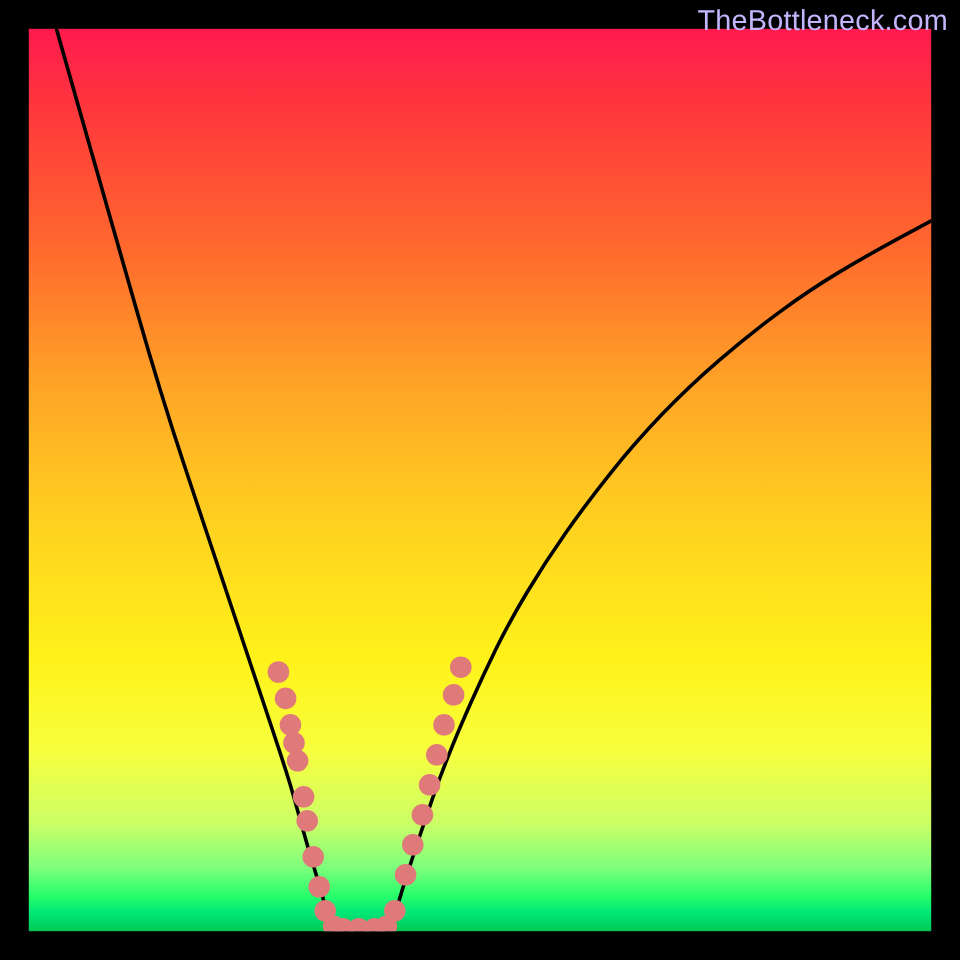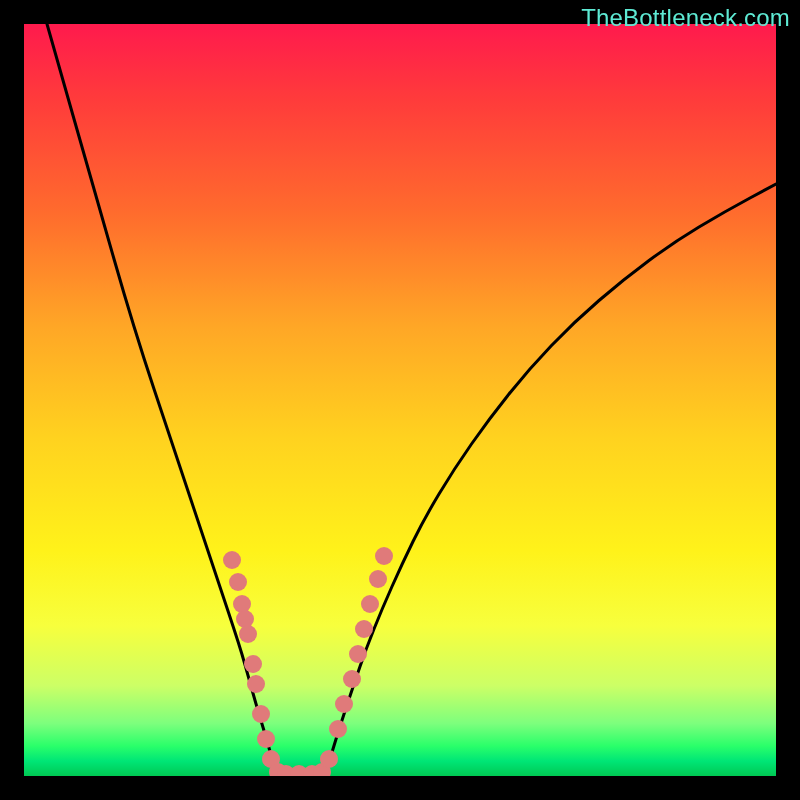--- a/index.html
+++ b/index.html
@@ -30,21 +30,21 @@
       #2aff6a 96%,
       #00e676 98%,
       #00c853 100%
     );
     box-sizing: border-box;
   }
   .watermark {
     position: absolute;
     top: 4px;
     right: 10px;
-    color: #5eead4;
+    color: #c4b5fd;
     font-size: 24px;
     font-weight: 500;
     letter-spacing: 0.2px;
     user-select: none;
   }
   svg {
     position: absolute;
     left: 0;
     top: 0;
   }

